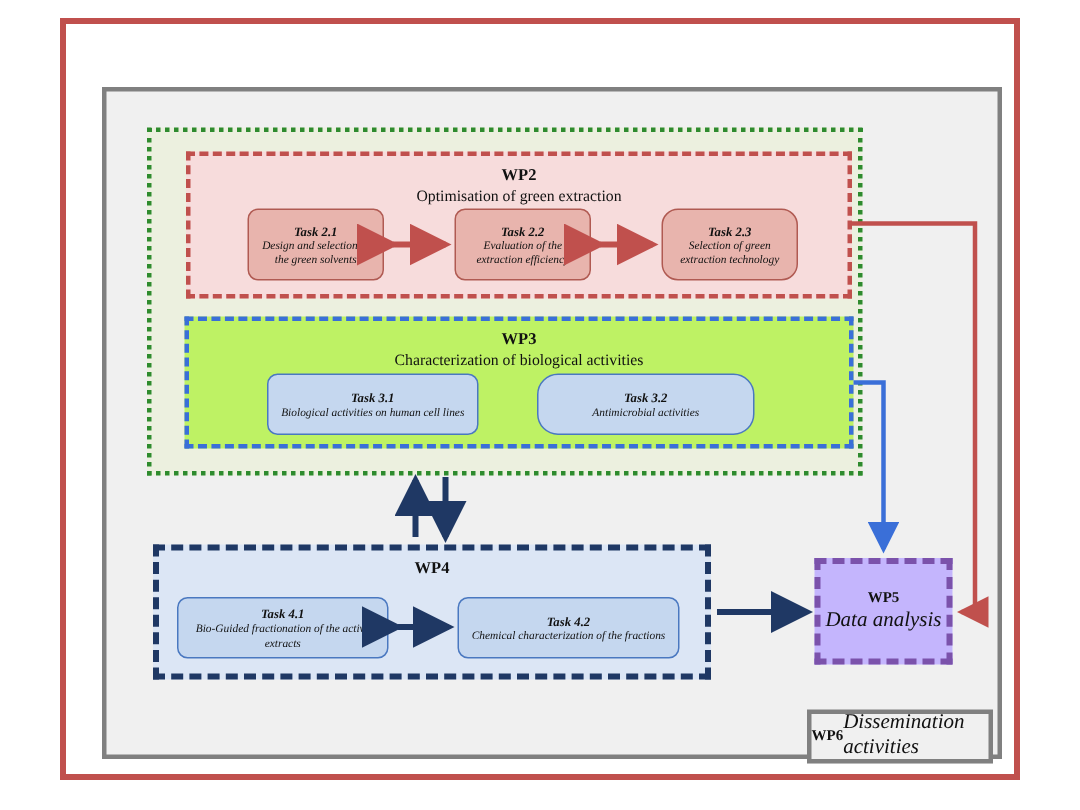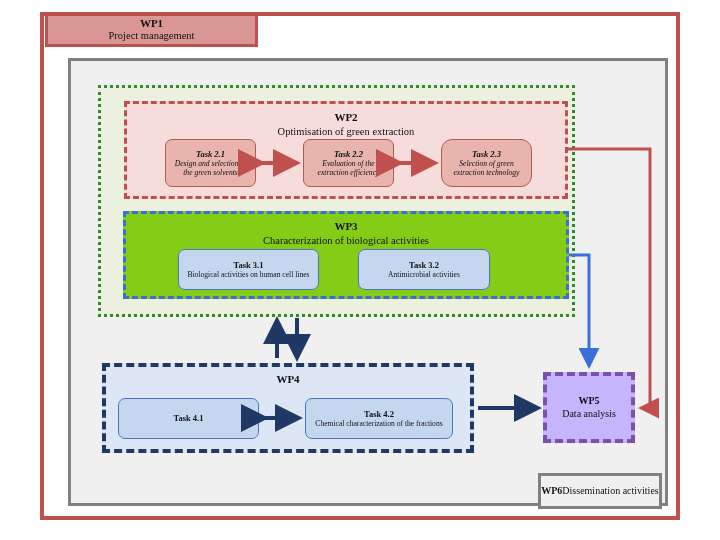--- a/index.html
+++ b/index.html
@@ -26,21 +26,21 @@
   .green-box{position:absolute;left:98px;top:85px;width:477px;height:232px;
              border:3px dotted #2e8b2e;background:#ecf0df;box-sizing:border-box;}
 
   
   .wp2{position:absolute;left:124px;top:101px;width:444px;height:98px;
        border:3px dashed #c0504d;background:#f7dcdc;box-sizing:border-box;}
   .wp2-head{position:absolute;left:0;top:7px;width:100%;text-align:center;line-height:1.25;}
 
   
   .wp3{position:absolute;left:123px;top:211px;width:446px;height:88px;
-       border:3px dashed #3a6fd8;background:#84cc16;box-sizing:border-box;}
+       border:3px dashed #3a6fd8;background:#bef264;box-sizing:border-box;}
   .wp3-head{position:absolute;left:0;top:6px;width:100%;text-align:center;line-height:1.25;}
 
   
   .wp4{position:absolute;left:102px;top:363px;width:372px;height:90px;
        border:4px dashed #1f3864;background:#dce6f5;box-sizing:border-box;}
   .wp4-head{position:absolute;left:0;top:6px;width:100%;text-align:center;line-height:1.25;}
 
   
   .wp5{position:absolute;left:543px;top:372px;width:92px;height:71px;
        border:4px dashed #7b52ab;background:#c4b5fd;box-sizing:border-box;
@@ -49,57 +49,53 @@
 
   
   .wp6{position:absolute;left:538px;top:473px;width:124px;height:36px;
        border:3px solid #808080;background:#f0f0f0;box-sizing:border-box;
        display:flex;flex-direction:row;align-items:center;justify-content:center;
        line-height:1.2;}
 
   .wp-title{font-weight:bold;font-size:11px;}
   .wp-sub{font-size:10.5px;}
   .wp-title.sm{font-size:10px;}
-  .wp-sub.sm{font-size:10px;}
+  .wp-sub.sm{font-size:14px;font-style:italic;}
 
   
   .task{position:absolute;box-sizing:border-box;border-radius:7px;
         display:flex;flex-direction:column;align-items:center;justify-content:center;
         text-align:center;padding:2px 4px;line-height:1.2;}
   .task .t-title{font-weight:bold;font-size:8.5px;}
   .task .t-desc{font-size:7.6px;text-align:center;}
   .task.red{background:#e8b4ad;border:1.4px solid #b05a52;font-style:italic;}
-  .task.blue{background:#c5d7ef;border:1.4px solid #4a78c0;}
+  .task.blue{background:#c5d7ef;border:1.4px solid #4a78c0;font-style:italic;}
 
   
   .t21{left:165px;top:139px;width:91px;height:48px;}
   .t22{left:303px;top:139px;width:91px;height:48px;}
   .t23{left:441px;top:139px;width:91px;height:48px;border-radius:11px;}
   
   .t31{left:178px;top:249px;width:141px;height:41px;}
-  .t32{left:358px;top:249px;width:132px;height:41px;}
+  .t32{left:358px;top:249px;width:145px;height:41px;border-radius:14px;}
   
   .t41{left:118px;top:398px;width:141px;height:41px;}
   .t42{left:305px;top:398px;width:148px;height:41px;}
 
   
   .arrows{position:absolute;left:0;top:0;width:720px;height:540px;overflow:visible;}
 </style>
 </head>
 <body>
 
 <div class="stage">
 
   <div class="red-frame"></div>
   <div class="grey-panel"></div>
 
-  <div class="wp1">
-    <div class="wp-title">WP1</div>
-    <div class="wp-sub">Project management</div>
-  </div>
 
   <div class="green-box"></div>
 
   <div class="wp2">
     <div class="wp2-head">
       <div class="wp-title">WP2</div>
       <div class="wp-sub">Optimisation of green extraction</div>
     </div>
   </div>
 
@@ -143,20 +139,21 @@
     <div class="t-title">Task 3.1</div>
     <div class="t-desc">Biological activities on human cell lines</div>
   </div>
   <div class="task blue t32">
     <div class="t-title">Task 3.2</div>
     <div class="t-desc">Antimicrobial activities</div>
   </div>
 
   <div class="task blue t41">
     <div class="t-title">Task 4.1</div>
+    <div class="t-desc">Bio-Guided fractionation of the active extracts</div>
   </div>
   <div class="task blue t42">
     <div class="t-title">Task 4.2</div>
     <div class="t-desc">Chemical characterization of the fractions</div>
   </div>
 
   <svg class="arrows" viewBox="0 0 720 540">
     <defs>
       <marker id="ahR" markerWidth="7" markerHeight="7" refX="6" refY="3.5" orient="auto">
         <path d="M0,0 L7,3.5 L0,7 z" fill="#c0504d"></path>

